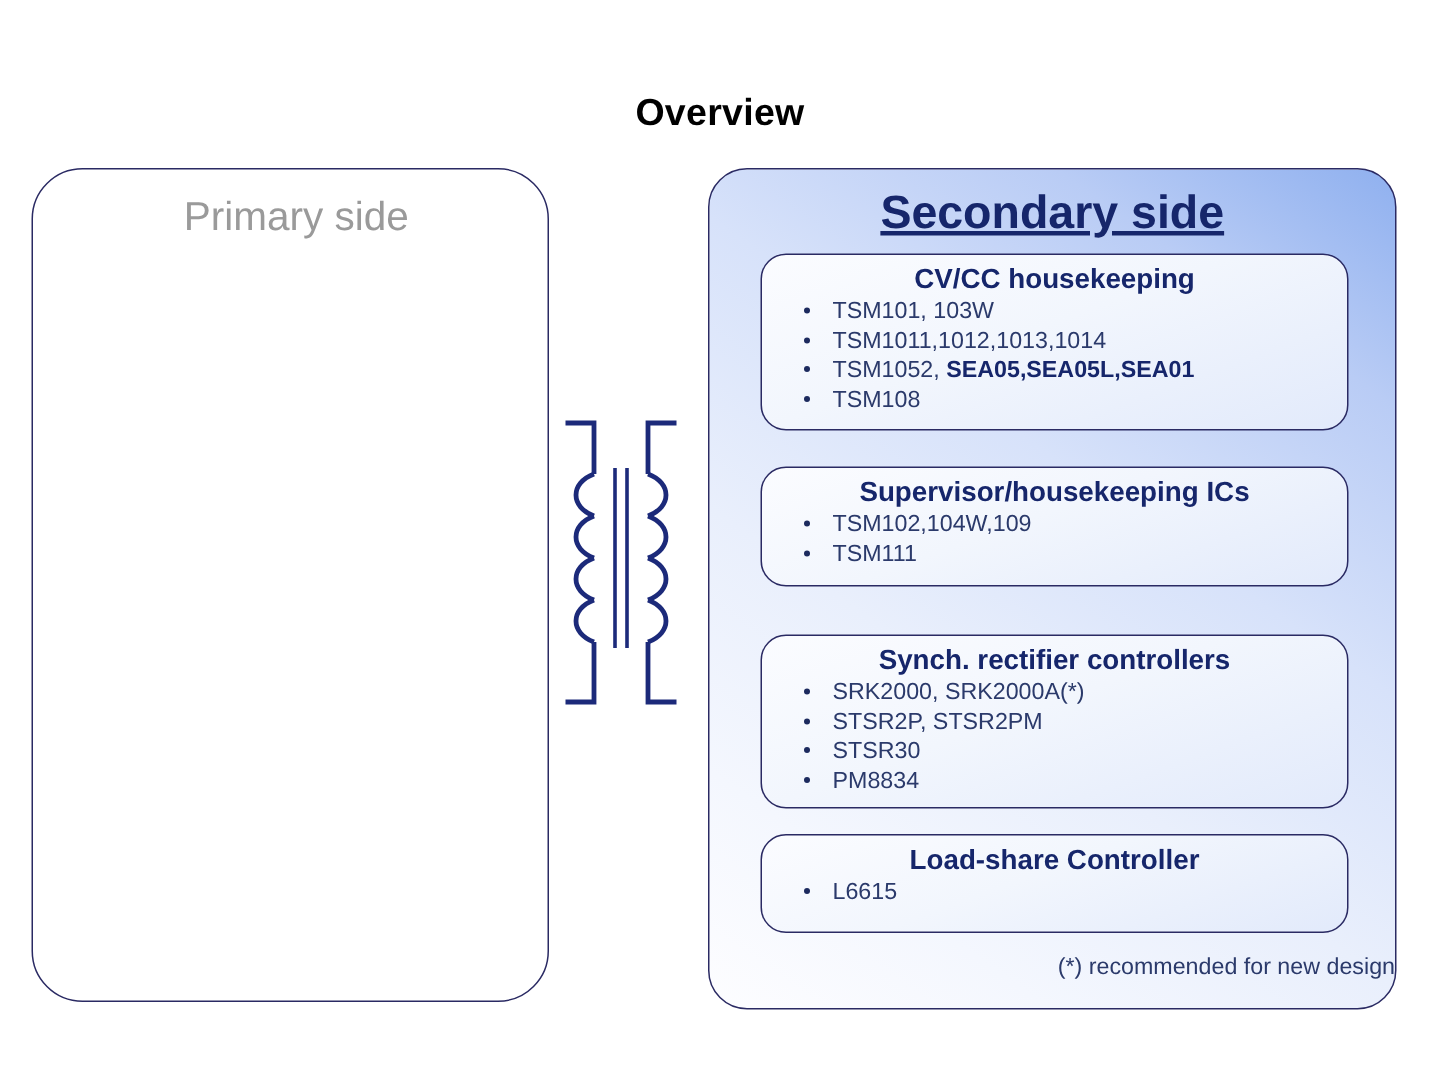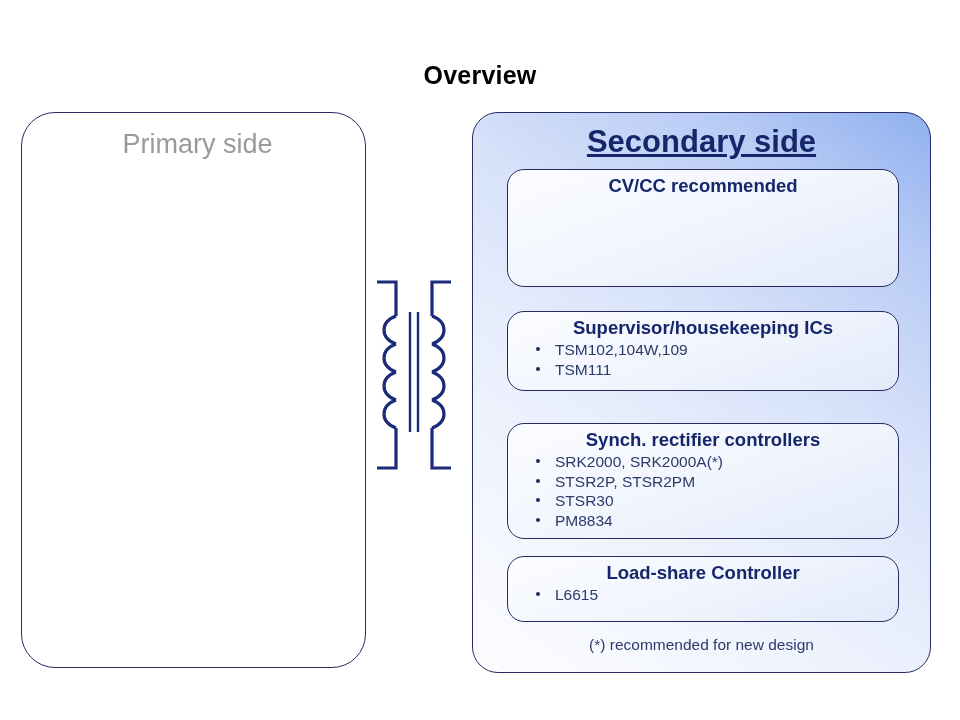--- a/index.html
+++ b/index.html
@@ -144,21 +144,21 @@
   #card-0 { top: 56px;  height: 118px; }
   #card-1 { top: 198px; height: 80px;  }
   #card-2 { top: 310px; height: 116px; }
   #card-3 { top: 443px; height: 66px;  }
 
   #footnote {
     position: absolute;
     left: 0;
     top: 523px;
     width: 100%;
-    text-align: center;
+    text-align: right;
     font-size: 15.5px;
     color: #2b3a6b;
   }
 </style>
 </head>
 <body>
 
 <div id="slide-title">Overview</div>
 
 <div id="primary-box">
@@ -190,21 +190,27 @@
       <path d="M 38 40 L 38 160" stroke-width="2.4"></path>
       <path d="M 46 40 L 46 160" stroke-width="2.4"></path>
     </g>
   </svg>
 </div>
 
 <div id="secondary-box">
   <div id="secondary-label">Secondary side</div>
 
   <div class="group-card" id="card-0">
-    <div class="group-title">CV/CC recommended</div>
+    <div class="group-title">CV/CC housekeeping</div>
+    <ul class="bullet-list">
+        <li><span class="bullet-dot"></span>TSM101, 103W</li>
+        <li><span class="bullet-dot"></span>TSM1011,1012,1013,1014</li>
+        <li><span class="bullet-dot"></span>TSM1052, <b>SEA05,SEA05L,SEA01</b></li>
+        <li><span class="bullet-dot"></span>TSM108</li>
+      </ul>
   </div>
 
   <div class="group-card" id="card-1">
     <div class="group-title">Supervisor/housekeeping ICs</div>
     <ul class="bullet-list">
         <li><span class="bullet-dot"></span>TSM102,104W,109</li>
         <li><span class="bullet-dot"></span>TSM111</li>
       </ul>
   </div>
 

